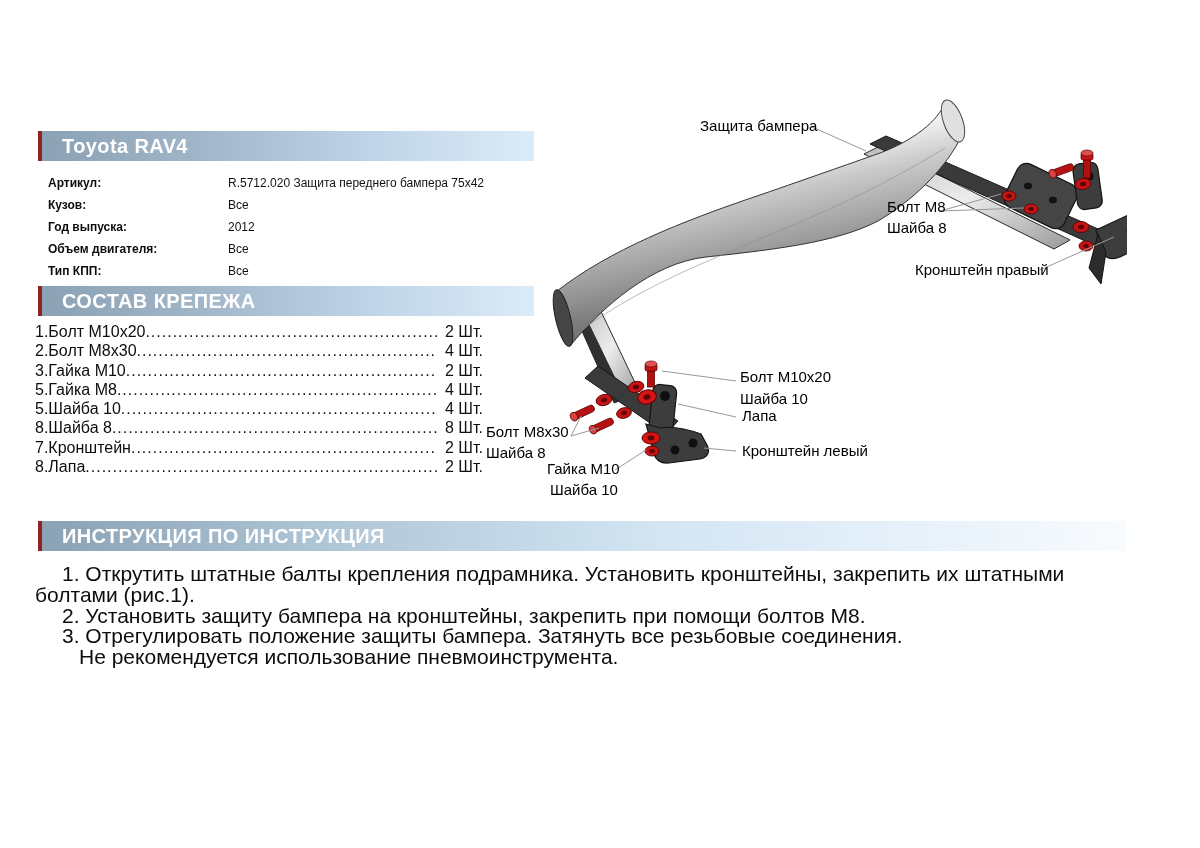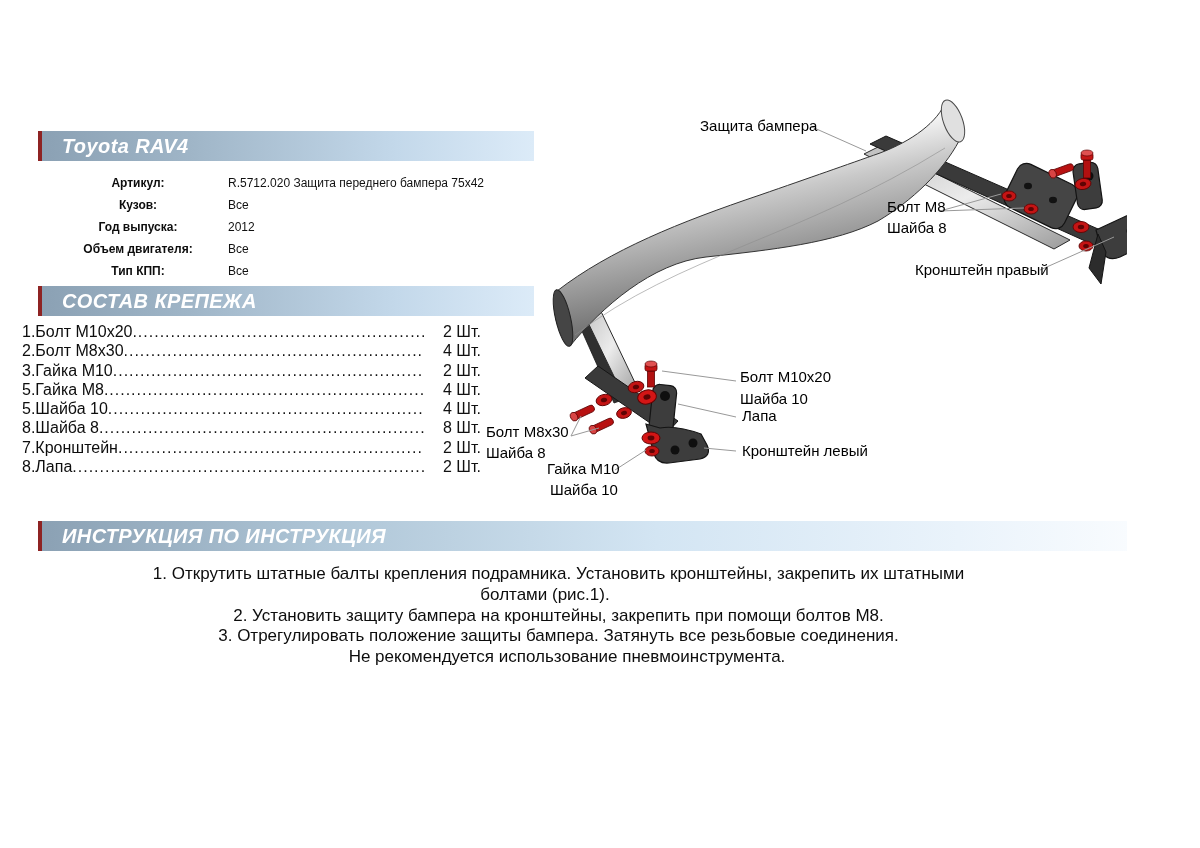--- a/index.html
+++ b/index.html
@@ -1,37 +1,37 @@
 <!DOCTYPE html>
 <html><head>
 <meta charset="utf-8">
 <style>
   html,body{margin:0;padding:0;background:#fff;}
   .page{position:relative;width:1127px;height:848px;background:#ffffff;overflow:hidden;
-        font-family:"Liberation Sans","DejaVu Sans",sans-serif;color:#111;text-align:center;}
+        font-family:"Liberation Sans","DejaVu Sans",sans-serif;color:#111;}
   .diagram{position:absolute;left:0;top:0;width:1200px;height:848px;}
   .section-bar{position:absolute;height:30px;display:flex;align-items:center;
         border-left:4px solid #8e2323;
         background:linear-gradient(90deg,#8ba1b4 0%,#9fb5c7 30%,#c3d8ea 72%,#dcebf8 100%);}
   .section-bar.full{background:linear-gradient(90deg,#8ba1b4 0%,#aec5d6 25%,#d3e5f3 55%,#eaf3fb 82%,#fbfdff 100%);}
-  .bar-title{font-size:20px;font-weight:700;color:#fff;padding-left:20px;letter-spacing:.4px;white-space:nowrap;font-style:italic;}
+  .bar-title{font-size:20px;font-weight:700;color:#fff;padding-left:20px;letter-spacing:.4px;white-space:nowrap;}
   .bar-model{left:38px;top:131px;width:492px;}
   .bar-hardware{left:38px;top:286px;width:492px;}
   .bar-instr{left:38px;top:521px;width:1118px;}
   .details{position:absolute;left:48px;top:172px;}
   .drow{display:flex;height:22px;align-items:center;font-size:12px;}
   .dlabel{width:180px;font-weight:700;white-space:nowrap;}
   .dvalue{white-space:nowrap;}
-  .hw-list{position:absolute;left:22px;top:322px;width:470px;}
+  .hw-list{position:absolute;left:35px;top:322px;width:470px;}
   .hw-row{display:flex;height:19.3px;align-items:baseline;font-size:16px;line-height:19.3px;}
   .hw-name{white-space:nowrap;flex:none;}
   .hw-dots{flex:1;overflow:hidden;white-space:nowrap;}
   .hw-dots::after{content:"......................................................................";letter-spacing:1px;}
   .hw-qty{flex:none;width:60px;padding-left:8px;white-space:nowrap;}
-  .instr{position:absolute;left:35px;top:564px;width:1020px;font-size:17px;line-height:20.8px;}
+  .instr{position:absolute;left:35px;top:564px;width:1020px;font-size:21px;line-height:20.8px;}
   .in-line{padding-left:27px;white-space:nowrap;}
   .in-line.flush{padding-left:0;}
   .in-line.note{padding-left:44px;}
   .dlabel,.hw-name,.in-line{color:#0d0d0d;}
   svg text{font-family:"Liberation Sans","DejaVu Sans",sans-serif;font-size:15px;fill:#000;}
 </style>
 </head>
 <body>
 
 <div class="page">

